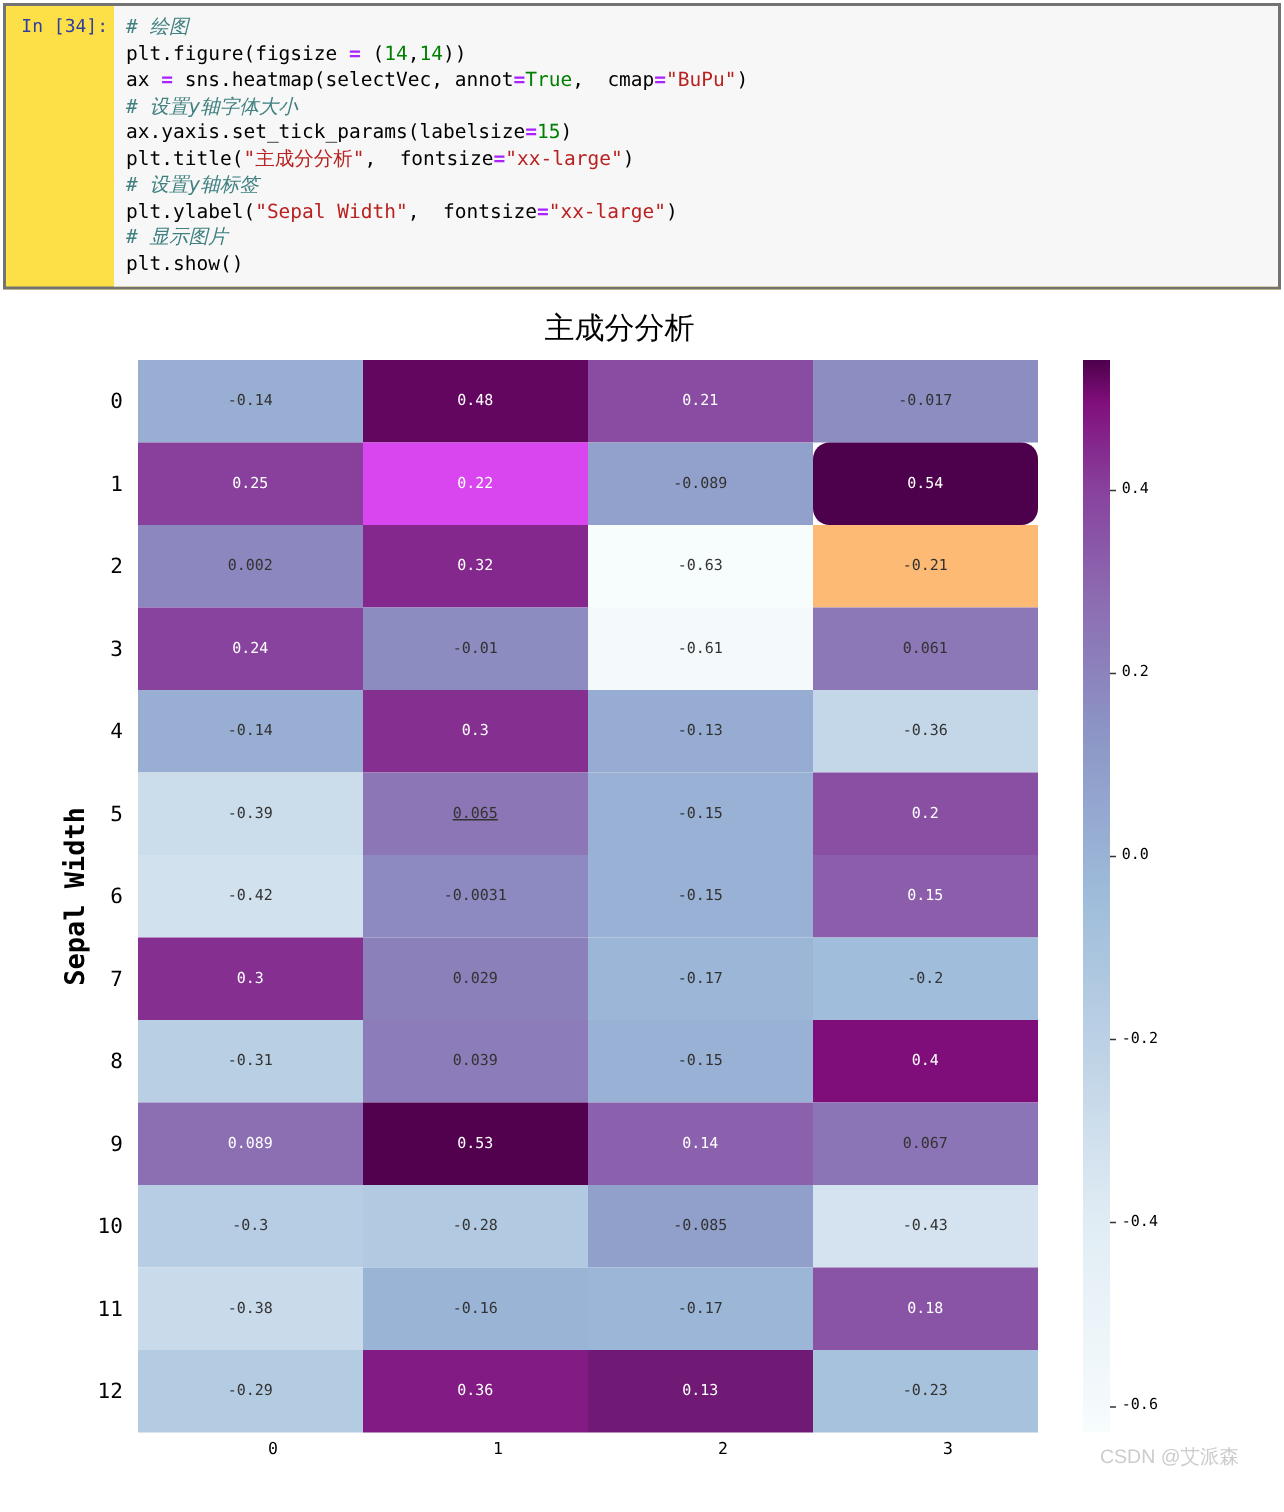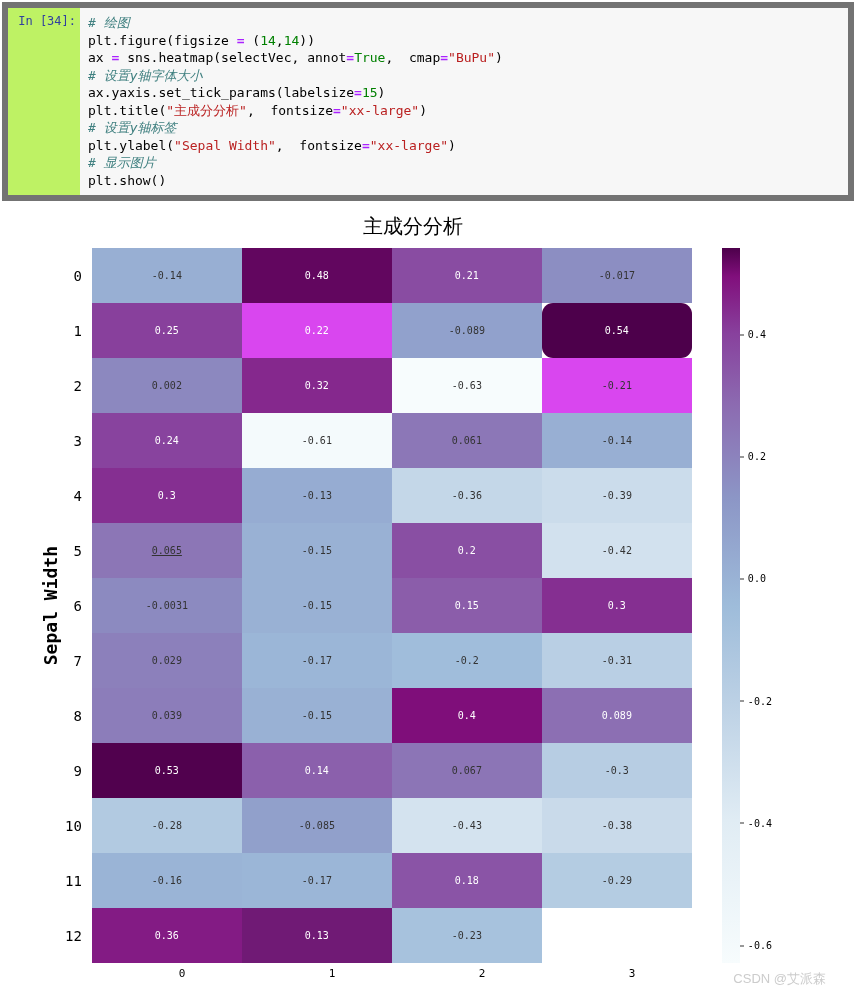--- a/index.html
+++ b/index.html
@@ -4,22 +4,22 @@
   <style>
     * { margin: 0; padding: 0; box-sizing: border-box; }
     body {
       font-family: "Consolas", "Monaco", monospace;
       font-size: 13px;
       background: #fff;
       width: 856px;
     }
     .cell {
       display: flex;
-      border: 6px solid #737373;
-      background: #bef264;
+      border: 2px solid #737373;
+      background: #fde047;
       margin: 2px;
     }
     .prompt {
       width: 72px;
       padding: 6px 4px;
       text-align: right;
       color: #303F9F;
       font-family: monospace;
       font-size: 12px;
       flex-shrink: 0;
@@ -197,22 +197,23 @@
           <div class="hcell light" style="background: rgb(98, 6, 95);">0.48</div>
           <div class="hcell light" style="background: rgb(137, 76, 162);">0.21</div>
           <div class="hcell" style="background: rgb(140, 142, 194);">-0.017</div>
           <div class="hcell light" style="background: rgb(136, 64, 156);">0.25</div>
           <div class="hcell light" style="background: #d946ef;">0.22</div>
           <div class="hcell" style="background: rgb(145, 161, 204);">-0.089</div>
           <div class="hcell light" style="background: rgb(77, 0, 75); border-radius: 11px;">0.54</div>
           <div class="hcell" style="background: rgb(140, 136, 191);">0.002</div>
           <div class="hcell light" style="background: rgb(133, 40, 141);">0.32</div>
           <div class="hcell" style="background: rgb(247, 252, 253);">-0.63</div>
-          <div class="hcell" style="background: #d946ef;">-0.21</div>
+          <div class="hcell" style="background: #fdba74;">-0.21</div>
           <div class="hcell light" style="background: rgb(136, 67, 158);">0.24</div>
+          <div class="hcell" style="background: rgb(140, 140, 193);">-0.01</div>
           <div class="hcell" style="background: rgb(244, 250, 252);">-0.61</div>
           <div class="hcell" style="background: rgb(140, 119, 183);">0.061</div>
           <div class="hcell" style="background: rgb(152, 175, 211);">-0.14</div>
           <div class="hcell light" style="background: rgb(133, 47, 145);">0.3</div>
           <div class="hcell" style="background: rgb(150, 172, 210);">-0.13</div>
           <div class="hcell" style="background: rgb(196, 215, 232);">-0.36</div>
           <div class="hcell" style="background: rgb(203, 220, 235);">-0.39</div>
           <div class="hcell" style="background: rgb(140, 118, 182); text-decoration: underline;">0.065</div>
           <div class="hcell" style="background: rgb(153, 177, 212);">-0.15</div>
           <div class="hcell light" style="background: rgb(137, 79, 163);">0.2</div>

